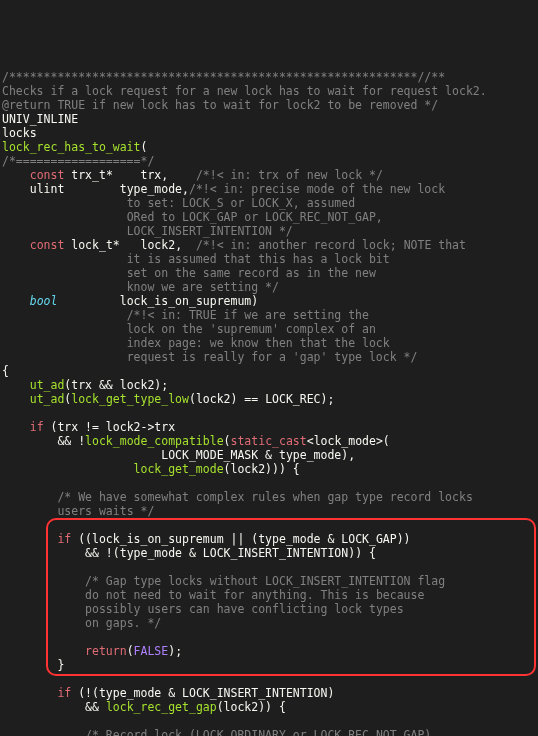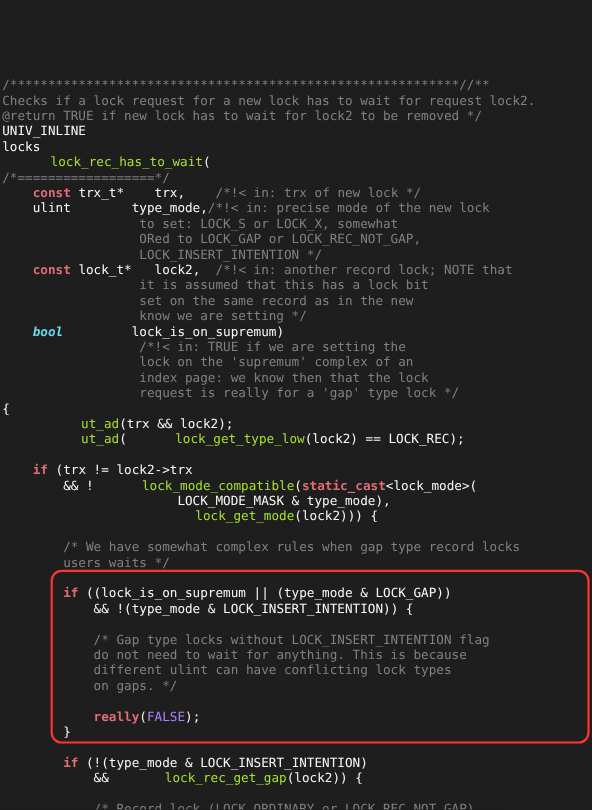--- a/index.html
+++ b/index.html
@@ -12,23 +12,23 @@
   }
   body {
     font-family: "Monaco", "Menlo", "Consolas", monospace;
     font-size: 11.5px;
     line-height: 14px;
     color: #cccccc;
     white-space: pre;
     padding: 0 2px;
   }
   .cm  { color: #808080; } 
-  .kw  { color: #e06c75; font-weight: bold; } 
-  .typ { color: #66d9ef; font-style: italic; font-weight: bold; } 
-  .fn  { color: #a6e22e; margin-left: 44px; } 
+  .kw  { color: #e06c75; } 
+  .typ { color: #66d9ef; font-style: italic; } 
+  .fn  { color: #a6e22e; } 
   .con { color: #ae81ff; } 
   .pl  { color: #f8f8f2; } 
 
   .hlbox {
     border: 2px solid #ff3333;
     border-radius: 10px;
     position: absolute;
     pointer-events: none;
   }
 </style>
@@ -40,21 +40,21 @@
 <div id="code">
 <span class="cm">/***********************************************************//**</span>
 <span class="cm">Checks if a lock request for a new lock has to wait for request lock2.</span>
 <span class="cm">@return TRUE if new lock has to wait for lock2 to be removed */</span>
 <span class="pl">UNIV_INLINE</span>
 <span class="pl">locks</span>
 <span class="fn">lock_rec_has_to_wait</span><span class="pl">(</span>
 <span class="cm">/*==================*/</span>
     <span class="kw">const</span> <span class="pl">trx_t*</span>    <span class="pl">trx</span><span class="pl">,</span>    <span class="cm">/*!&lt; in: trx of new lock */</span>
     <span class="pl">ulint</span>        <span class="pl">type_mode</span><span class="pl">,</span><span class="cm">/*!&lt; in: precise mode of the new lock</span>
-                  <span class="cm">to set: LOCK_S or LOCK_X, somewhat</span>
+                  <span class="cm">to set: LOCK_S or LOCK_X, assumed</span>
                   <span class="cm">ORed to LOCK_GAP or LOCK_REC_NOT_GAP,</span>
                   <span class="cm">LOCK_INSERT_INTENTION */</span>
     <span class="kw">const</span> <span class="pl">lock_t*</span>   <span class="pl">lock2</span><span class="pl">,</span>  <span class="cm">/*!&lt; in: another record lock; NOTE that</span>
                   <span class="cm">it is assumed that this has a lock bit</span>
                   <span class="cm">set on the same record as in the new</span>
                   <span class="cm">know we are setting */</span>
     <span class="typ">bool</span>         <span class="pl">lock_is_on_supremum</span><span class="pl">)</span>
                   <span class="cm">/*!&lt; in: TRUE if we are setting the</span>
                   <span class="cm">lock on the 'supremum' complex of an</span>
                   <span class="cm">index page: we know then that the lock</span>
@@ -69,24 +69,24 @@
                    <span class="fn">lock_get_mode</span><span class="pl">(lock2))) {</span>
 
         <span class="cm">/* We have somewhat complex rules when gap type record locks</span>
         <span class="cm">users waits */</span>
 
         <span class="kw">if</span><span class="pl"> ((lock_is_on_supremum || (type_mode &amp; </span><span class="pl">LOCK_GAP</span><span class="pl">))</span>
             <span class="pl">&amp;&amp; !(type_mode &amp; </span><span class="pl">LOCK_INSERT_INTENTION</span><span class="pl">)) {</span>
 
             <span class="cm">/* Gap type locks without LOCK_INSERT_INTENTION flag</span>
             <span class="cm">do not need to wait for anything. This is because</span>
-            <span class="cm">different ulint can have conflicting lock types</span>
+            <span class="cm">possibly users can have conflicting lock types</span>
             <span class="cm">on gaps. */</span>
 
-            <span class="kw">really</span><span class="pl">(</span><span class="con">FALSE</span><span class="pl">);</span>
+            <span class="kw">return</span><span class="pl">(</span><span class="con">FALSE</span><span class="pl">);</span>
         <span class="pl">}</span>
 
         <span class="kw">if</span><span class="pl"> (!(type_mode &amp; </span><span class="pl">LOCK_INSERT_INTENTION</span><span class="pl">)</span>
             <span class="pl">&amp;&amp; </span><span class="fn">lock_rec_get_gap</span><span class="pl">(lock2)) {</span>
 
             <span class="cm">/* Record lock (LOCK_ORDINARY or LOCK_REC_NOT_GAP)</span>
             
 </div>
 
 <div id="hl" class="hlbox" style="left: 46px; top: 518px; width: 486px; height: 154px;"></div>

